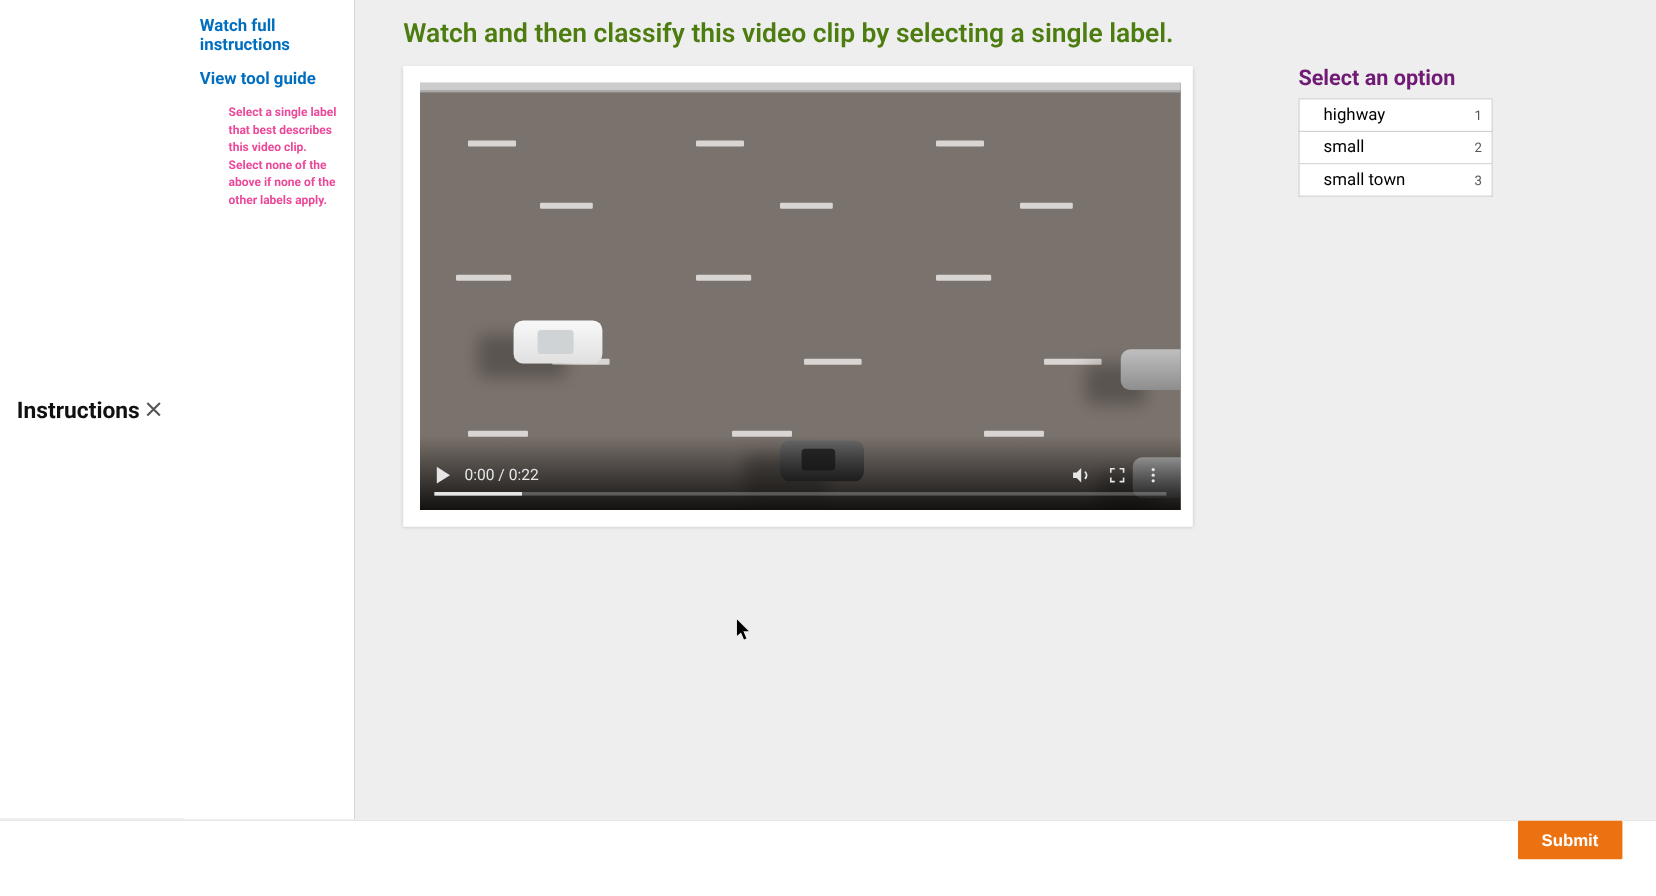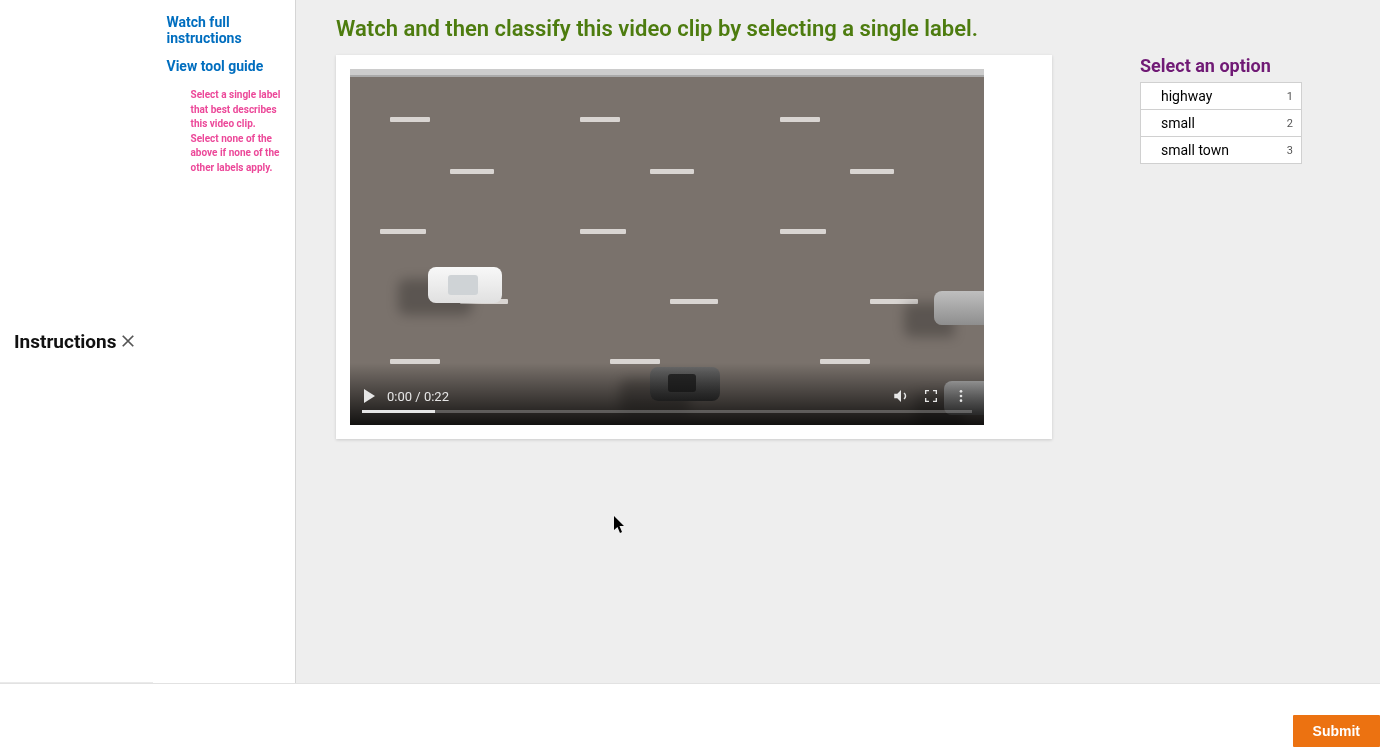--- a/index.html
+++ b/index.html
@@ -72,21 +72,21 @@
   }
   .work-row {
     display: flex;
     align-items: flex-start;
     padding-left: 40px;
     gap: 88px;
   }
 
   
   .video-card {
-    width: 716px;
+    width: 658px;
     background: #ffffff;
     padding: 14px;
     box-shadow: 0 1px 3px rgba(0,0,0,0.15);
   }
   .video-frame {
     position: relative;
     width: 634px;
     height: 356px;
     background: #7a726c;
     overflow: hidden;
@@ -198,22 +198,23 @@
     font-size: 11px;
     color: #555;
   }
 
   
   .footer {
     height: 64px;
     background: #fff;
     border-top: 1px solid #e2e2e2;
     display: flex;
-    align-items: flex-end;
+    align-items: flex-start;
     justify-content: flex-end;
+    padding-right: 28px;
   }
   .submit-btn {
     background: #ec7211;
     color: #fff;
     font-weight: 700;
     font-size: 14px;
     border: none;
     border-radius: 1px;
     padding: 8px 20px;
     cursor: pointer;

